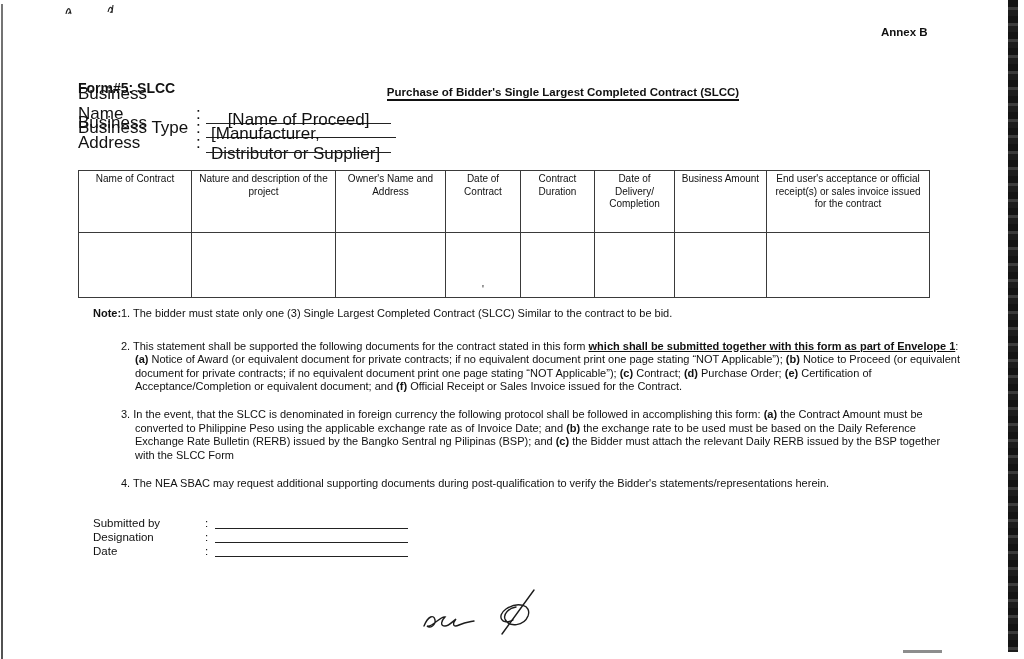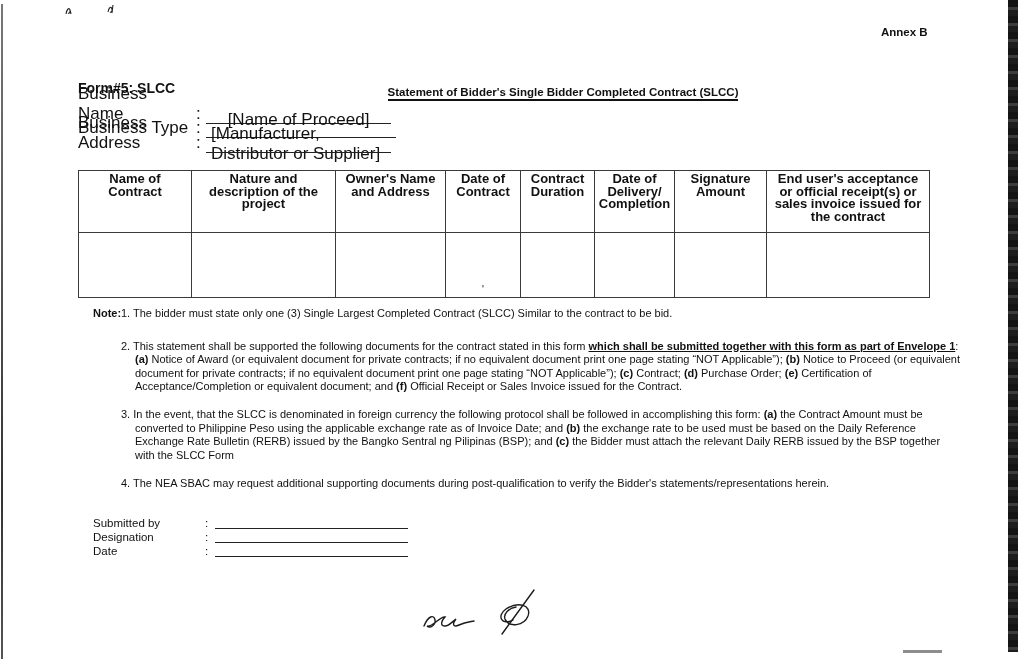--- a/index.html
+++ b/index.html
@@ -29,21 +29,21 @@
   .biz-row{display:flex;align-items:flex-end;height:14.6px;}
   .biz-label{display:inline-block;width:118px;}
   .colon{display:inline-block;width:10px;}
   .blank{display:inline-block;border-bottom:1.4px solid #222;height:13px;}
   .biz-blank{width:185px;}
   .blank.center{text-align:center;}
   .blank.left{text-align:left;padding-left:5px;}
   
   .slcc-table{position:absolute;left:78px;top:170px;border-collapse:collapse;table-layout:fixed;}
   .slcc-table th,.slcc-table td{border:1.4px solid #3a3a3a;}
-  .slcc-table th{font-size:13px;line-height:12.5px;font-weight:bold;
+  .slcc-table th{font-size:10px;line-height:12.5px;font-weight:normal;
     vertical-align:top;text-align:center;padding:2px 3px;height:57px;}
   .slcc-table td{height:60px;vertical-align:bottom;text-align:center;
     font-size:11px;padding:2px;}
   
   .note-label{position:absolute;left:84px;top:307px;font-size:11px;font-weight:bold;margin-left:9px;}
   .notes{position:absolute;left:121px;top:307px;width:840px;font-size:11px;line-height:13.5px;}
   .note-item{padding-left:14px;text-indent:-14px;}
   .note-item.m1{margin-bottom:19px;}
   .note-item.m2{margin-bottom:14.5px;}
   .note-num{display:inline;}
@@ -68,21 +68,21 @@
   <div class="bottom-right-dash"></div>
 
   <svg class="top-marks" width="64" height="16">
     <path d="M8,12 C9,7 11,5 12,8 C12.5,10 11,12 10,11 M12,8 L13,12" stroke="#222" stroke-width="1.1" fill="none"></path>
     <path d="M50,10 C51,5 53,4 54,7 C54.5,9 53,11 52,10 M55,3 L54,11" stroke="#222" stroke-width="1.1" fill="none"></path>
   </svg>
 
   <div class="annex">Annex B</div>
   <div class="form-no">Form#5: SLCC</div>
   <div class="form-title">
-    <span>Statement of Bidder's Single Bidder Completed Contract (SLCC)</span>
+    <span>Purchase of Bidder's Single Largest Completed Contract (SLCC)</span>
   </div>
 
   <div class="biz-fields">
     <div class="biz-row">
       <span class="biz-label">Business Name</span>
       <span class="colon">:</span>
       <span class="blank biz-blank center">[Name of Proceed]</span>
     </div>
     <div class="biz-row">
       <span class="biz-label">Business Type</span>
@@ -108,21 +108,21 @@
         <col style="width: 163px;">
       </colgroup>
     <thead>
         <tr id="slcc-head-row">
           <th>Name of Contract</th>
           <th>Nature and description of the project</th>
           <th>Owner's Name and Address</th>
           <th>Date of Contract</th>
           <th>Contract Duration</th>
           <th>Date of Delivery/ Completion</th>
-          <th>Signature Amount</th>
+          <th>Business Amount</th>
           <th>End user's acceptance or official receipt(s) or sales invoice issued for the contract</th>
         </tr>
       </thead>
     <tbody>
         <tr id="slcc-body-row">
           <td><span class="cell-mark"></span></td>
           <td><span class="cell-mark"></span></td>
           <td><span class="cell-mark"></span></td>
           <td><span class="cell-mark">'</span></td>
           <td><span class="cell-mark"></span></td>

